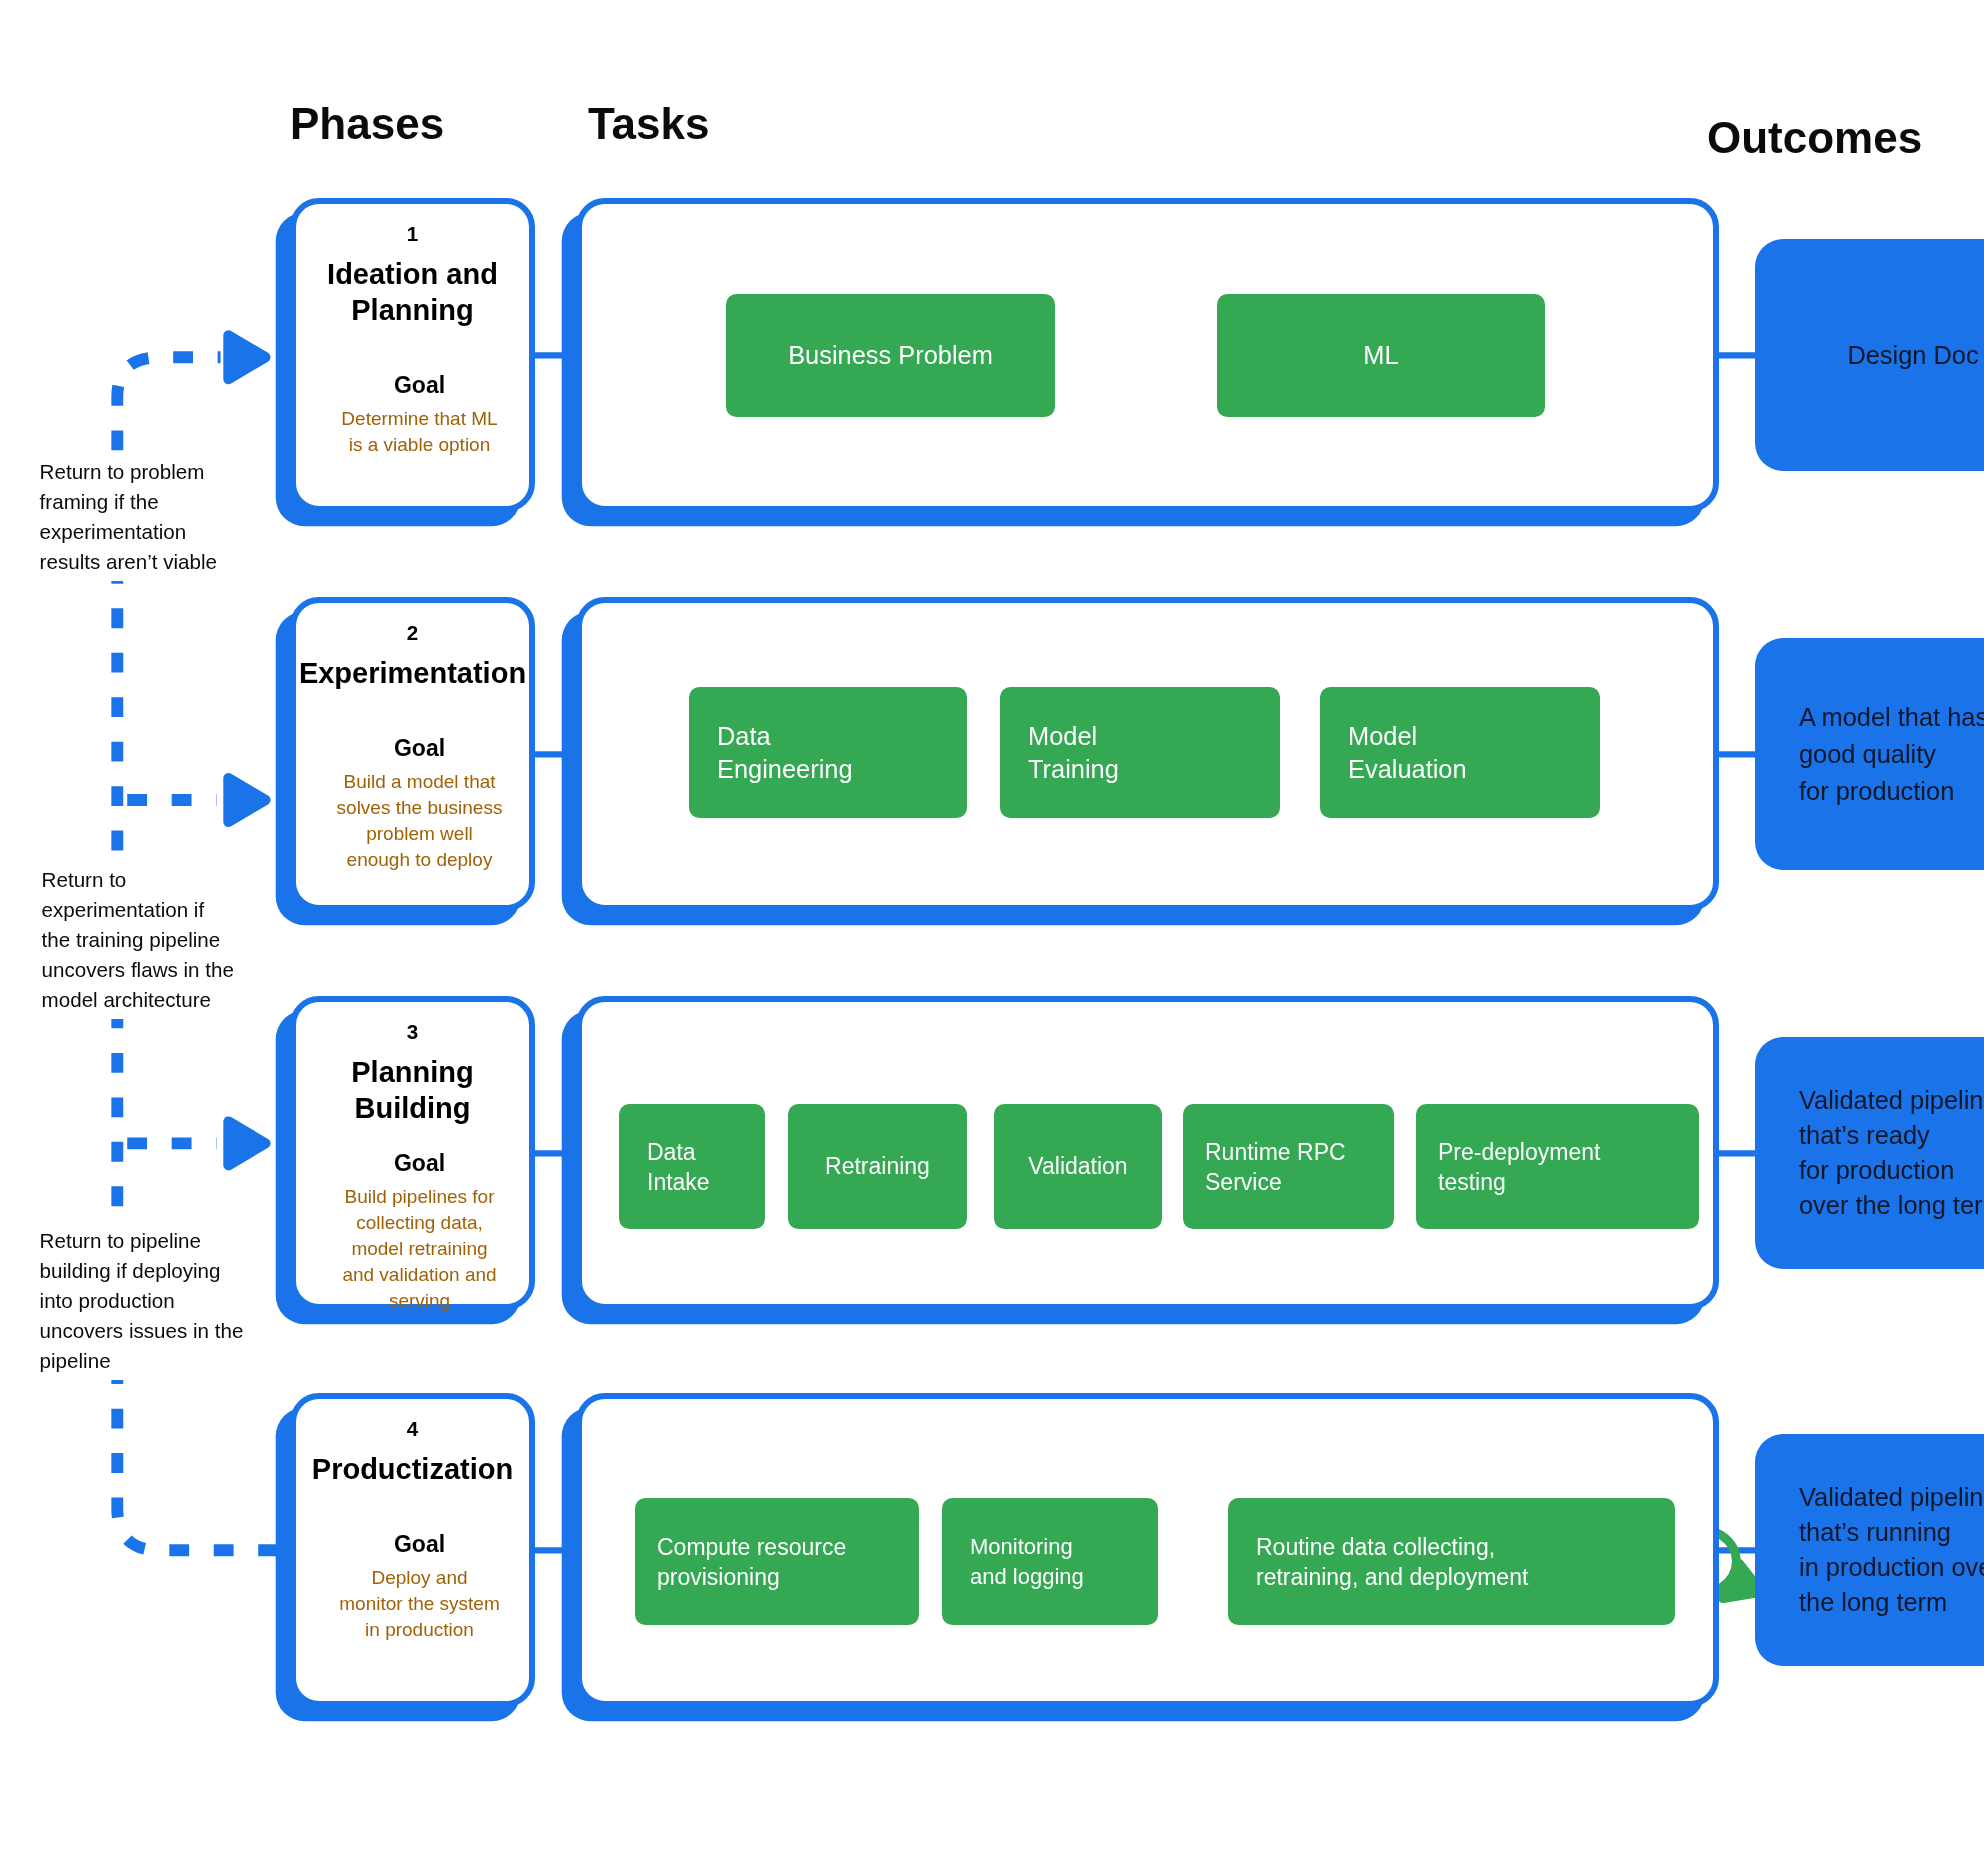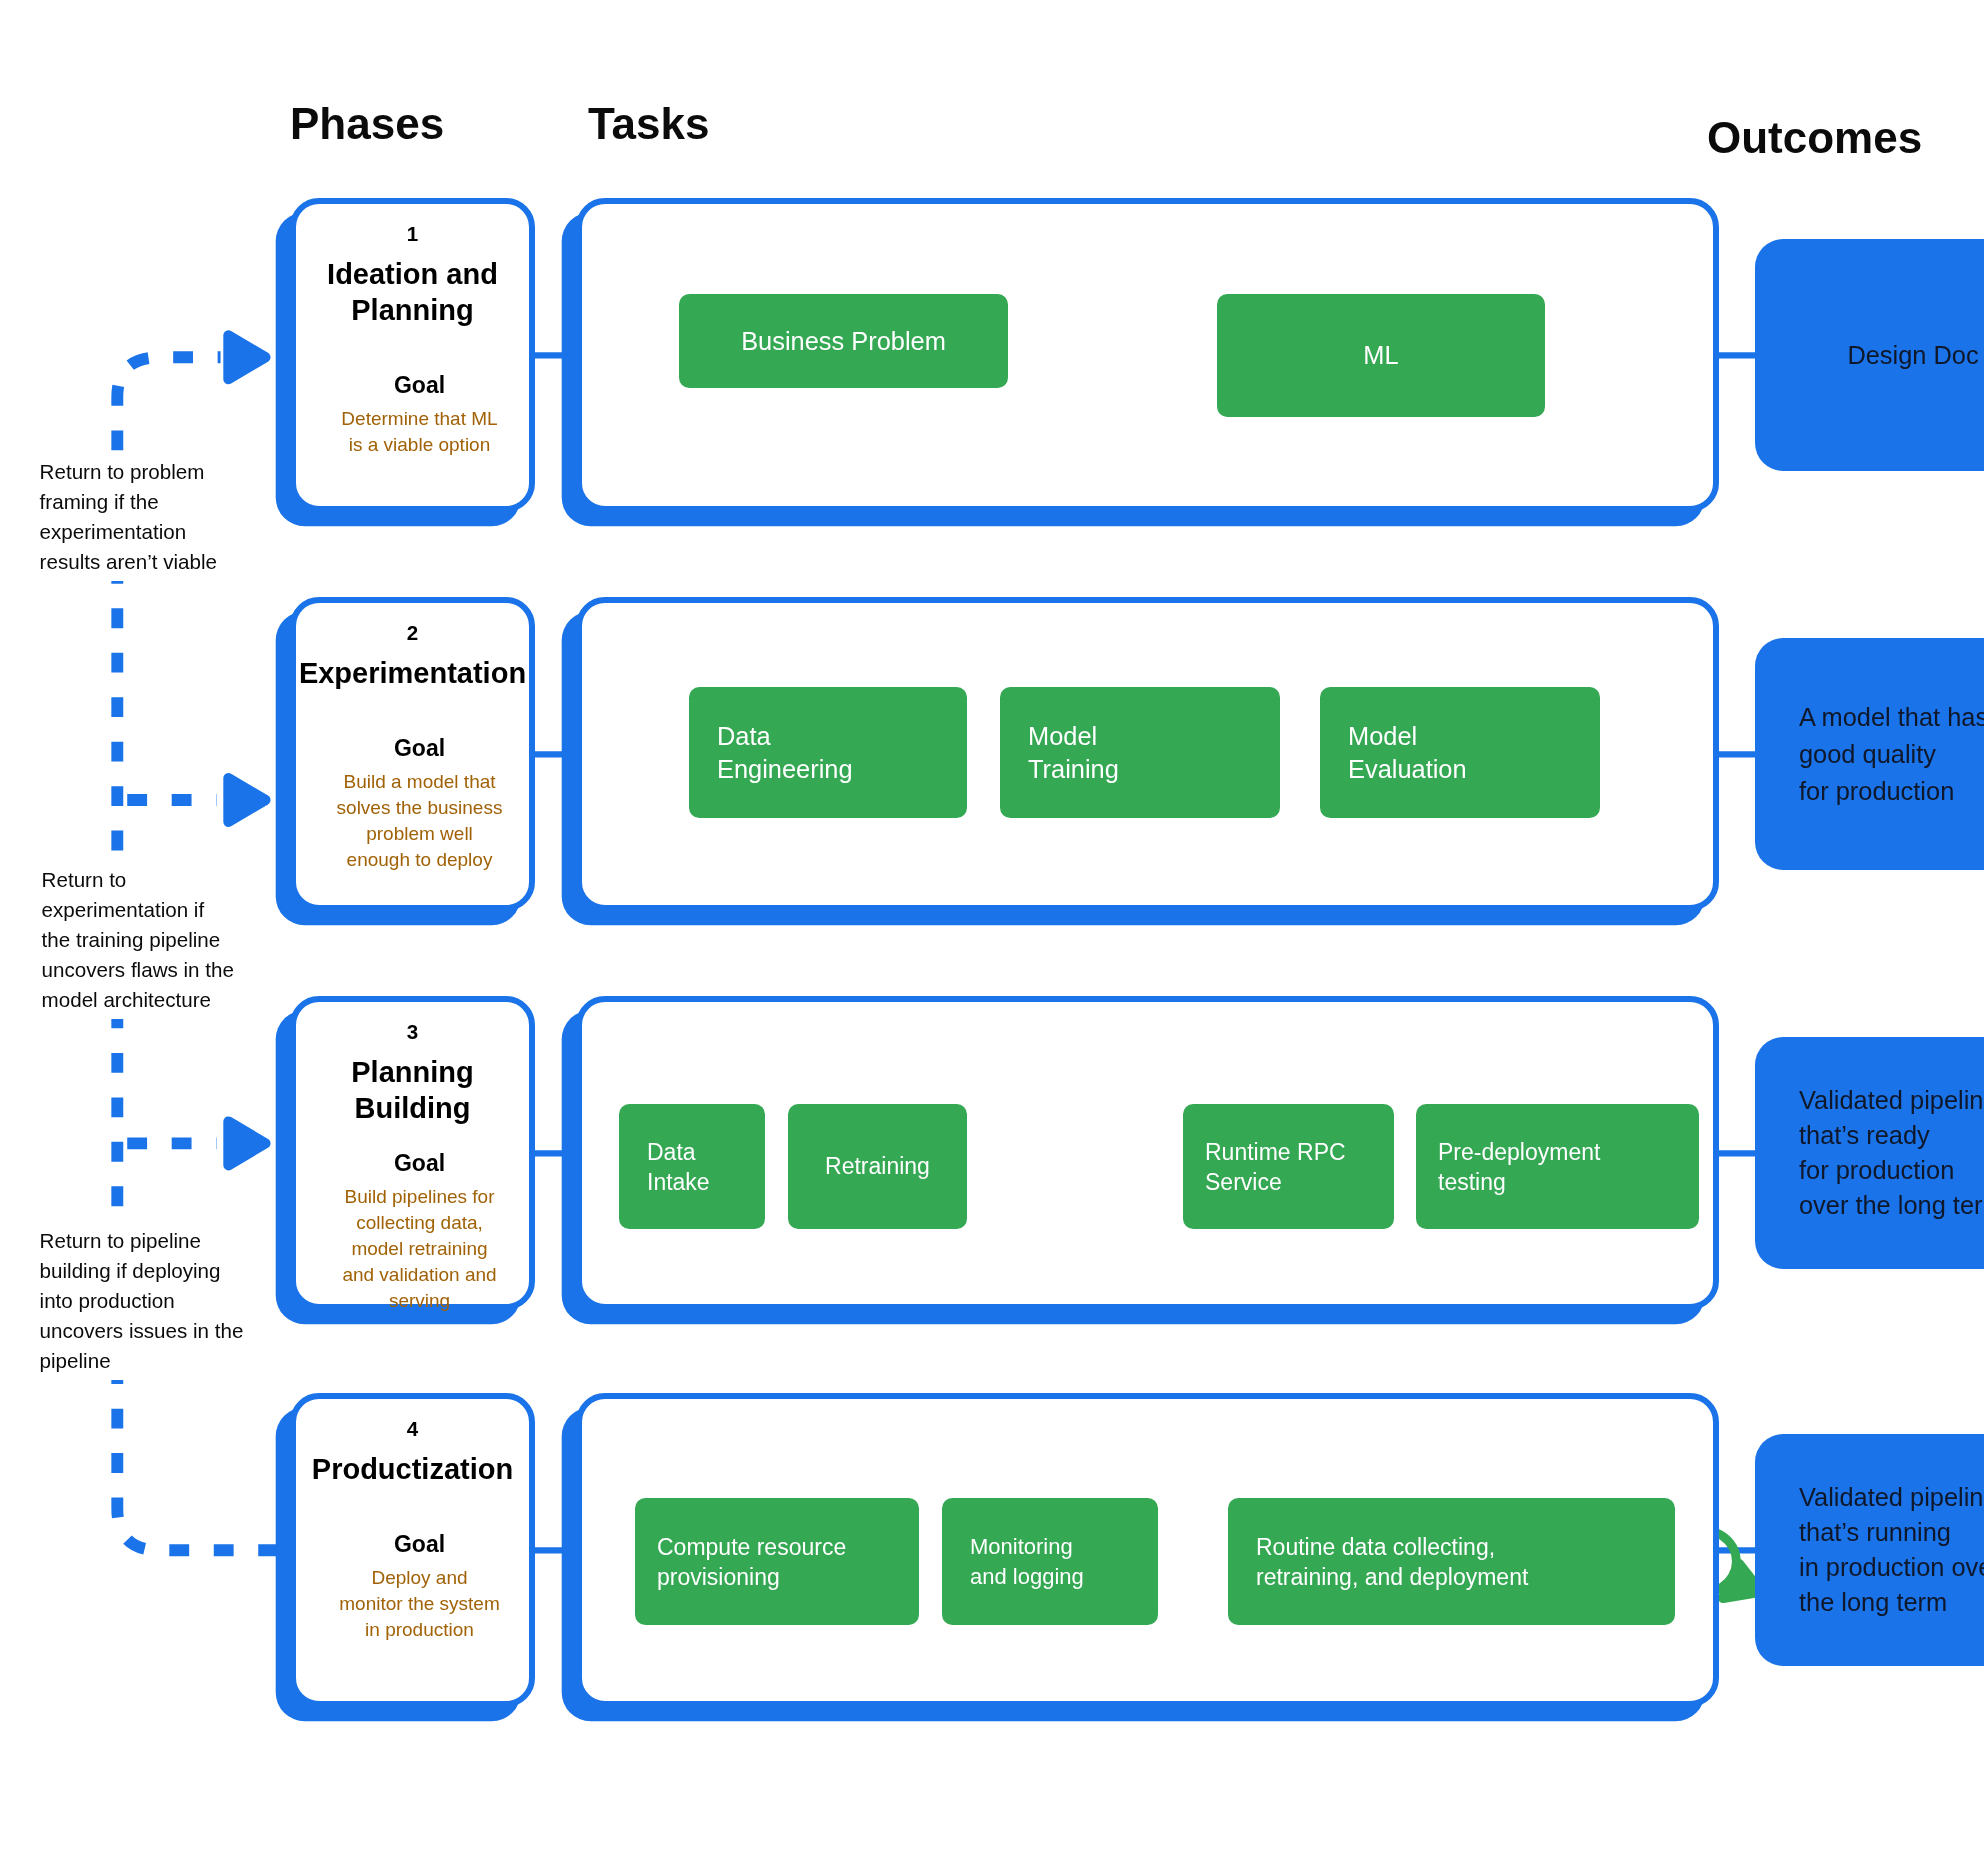--- a/index.html
+++ b/index.html
@@ -111,21 +111,21 @@
     <div class="phase-num">1</div>
     <div class="phase-title">Ideation and
 Planning</div>
     <div class="goal-block">
       <div class="goal-label">Goal</div>
       <div class="goal-text">Determine that ML
 is a viable option</div>
     </div>
   </div>
   <div class="tasks-box" style="top:198px;"></div>
-  <div class="green-box mid" style="left:679px;top:294px;width:329px;height:94px;">
+  <div class="green-box mid" style="left:726px;top:294px;width:329px;height:123px;">
     <div class="green-label">Business Problem</div>
   </div>
   <div class="green-box mid" style="left:1217px;top:294px;width:328px;height:123px;">
     <div class="green-label">ML</div>
   </div>
   <div class="outcome-box centered" style="top:239px;">
     <div class="outcome-text">Design Doc</div>
   </div>
 
   <div class="phase-box" style="top:597px;">
@@ -170,20 +170,23 @@
 serving</div>
     </div>
   </div>
   <div class="tasks-box" style="top:996px;"></div>
   <div class="green-box pad" style="left:619px;top:1104px;width:146px;height:125px;padding-left:0;">
     <div class="green-label" style="font-size:23px;line-height:30px;">Data
 Intake</div>
   </div>
   <div class="green-box mid" style="left:788px;top:1104px;width:179px;height:125px;">
     <div class="green-label" style="font-size:23px;">Retraining</div>
+  </div>
+  <div class="green-box mid" style="left:994px;top:1104px;width:168px;height:125px;">
+    <div class="green-label" style="font-size:23px;">Validation</div>
   </div>
   <div class="green-box pad" style="left:1183px;top:1104px;width:211px;height:125px;">
     <div class="green-label" style="font-size:23px;line-height:30px;padding-left:22px;">Runtime RPC
 Service</div>
   </div>
   <div class="green-box pad" style="left:1416px;top:1104px;width:283px;height:125px;">
     <div class="green-label" style="font-size:23px;line-height:30px;padding-left:22px;">Pre-deployment
 testing</div>
   </div>
   <div class="outcome-box" style="top:1037px;">

